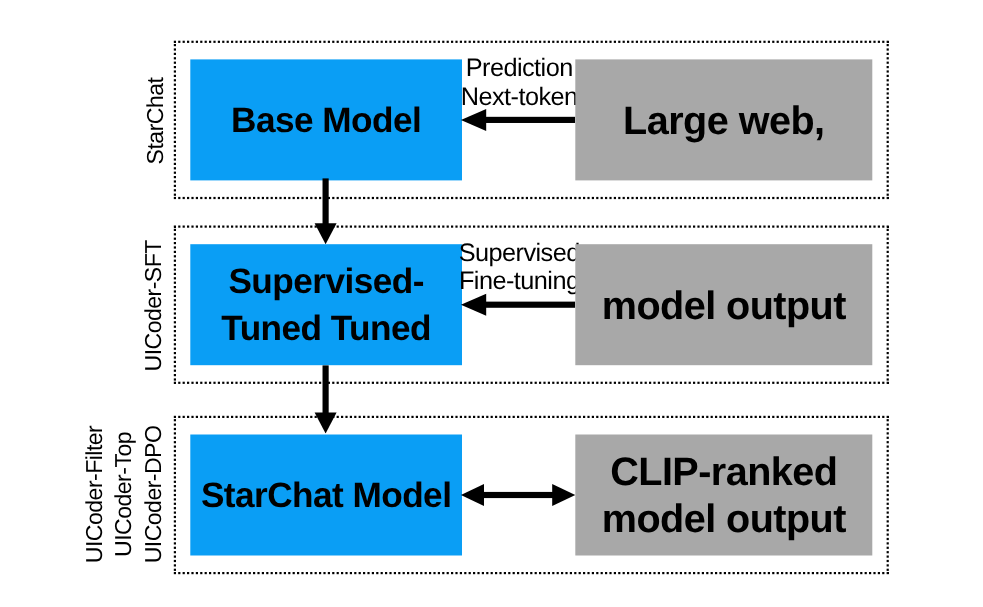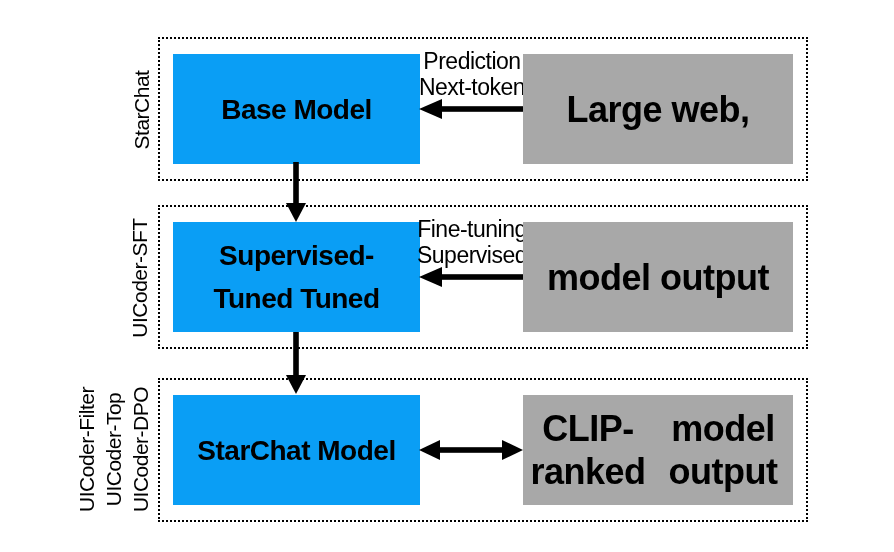--- a/index.html
+++ b/index.html
@@ -9,27 +9,27 @@
     overflow:hidden;
   }
   .stage{
     position:absolute;left:158px;width:650px;height:144px;
     border:2px dotted var(--frame-border,#000);box-sizing:border-box;
   }
   .model-box{
     position:absolute;left:13px;top:15px;width:247px;height:110px;
     background:var(--model-box-fill,#0a9ef5);
     display:flex;flex-direction:column;align-items:center;justify-content:center;
-    font-weight:bold;font-size:28px;line-height:43px;letter-spacing:-0.5px;
+    font-weight:bold;font-size:32px;line-height:43px;letter-spacing:-0.5px;
     text-align:center;
   }
   .data-box{
     position:absolute;left:363px;top:15px;width:270px;height:110px;
     background:var(--data-box-fill,#a8a8a8);
-    display:flex;flex-direction:row;align-items:center;justify-content:center;
+    display:flex;flex-direction:column;align-items:center;justify-content:center;
     font-weight:bold;font-size:36px;line-height:43px;letter-spacing:-0.5px;
     text-align:center;
   }
   .line{display:block;}
   .arrow-label{
     position:absolute;left:256px;top:9px;width:112px;
     font-size:23px;line-height:26px;text-align:center;letter-spacing:-0.5px;
   }
   .harrow{position:absolute;left:259px;top:57px;}
   .varrow{position:absolute;}
@@ -81,22 +81,22 @@
 
   <div class="rot-label rot2">
     <span class="rline">UICoder-SFT</span>
   </div>
   <div class="stage s2">
     <div class="model-box">
       <span class="line">Supervised-</span>
       <span class="line">Tuned Tuned</span>
     </div>
     <div class="arrow-label">
+      <span class="line">Supervised</span>
       <span class="line">Fine-tuning</span>
-      <span class="line">Supervised</span>
     </div>
     <svg class="harrow" width="104" height="26" viewBox="0 0 104 26">
       <polygon points="0,13 23,3 23,23" fill="#000"></polygon>
       <rect x="20" y="10.2" width="84" height="5.6" fill="#000"></rect>
     </svg>
     <div class="data-box">
       <span class="line">model output</span>
     </div>
   </div>
 

